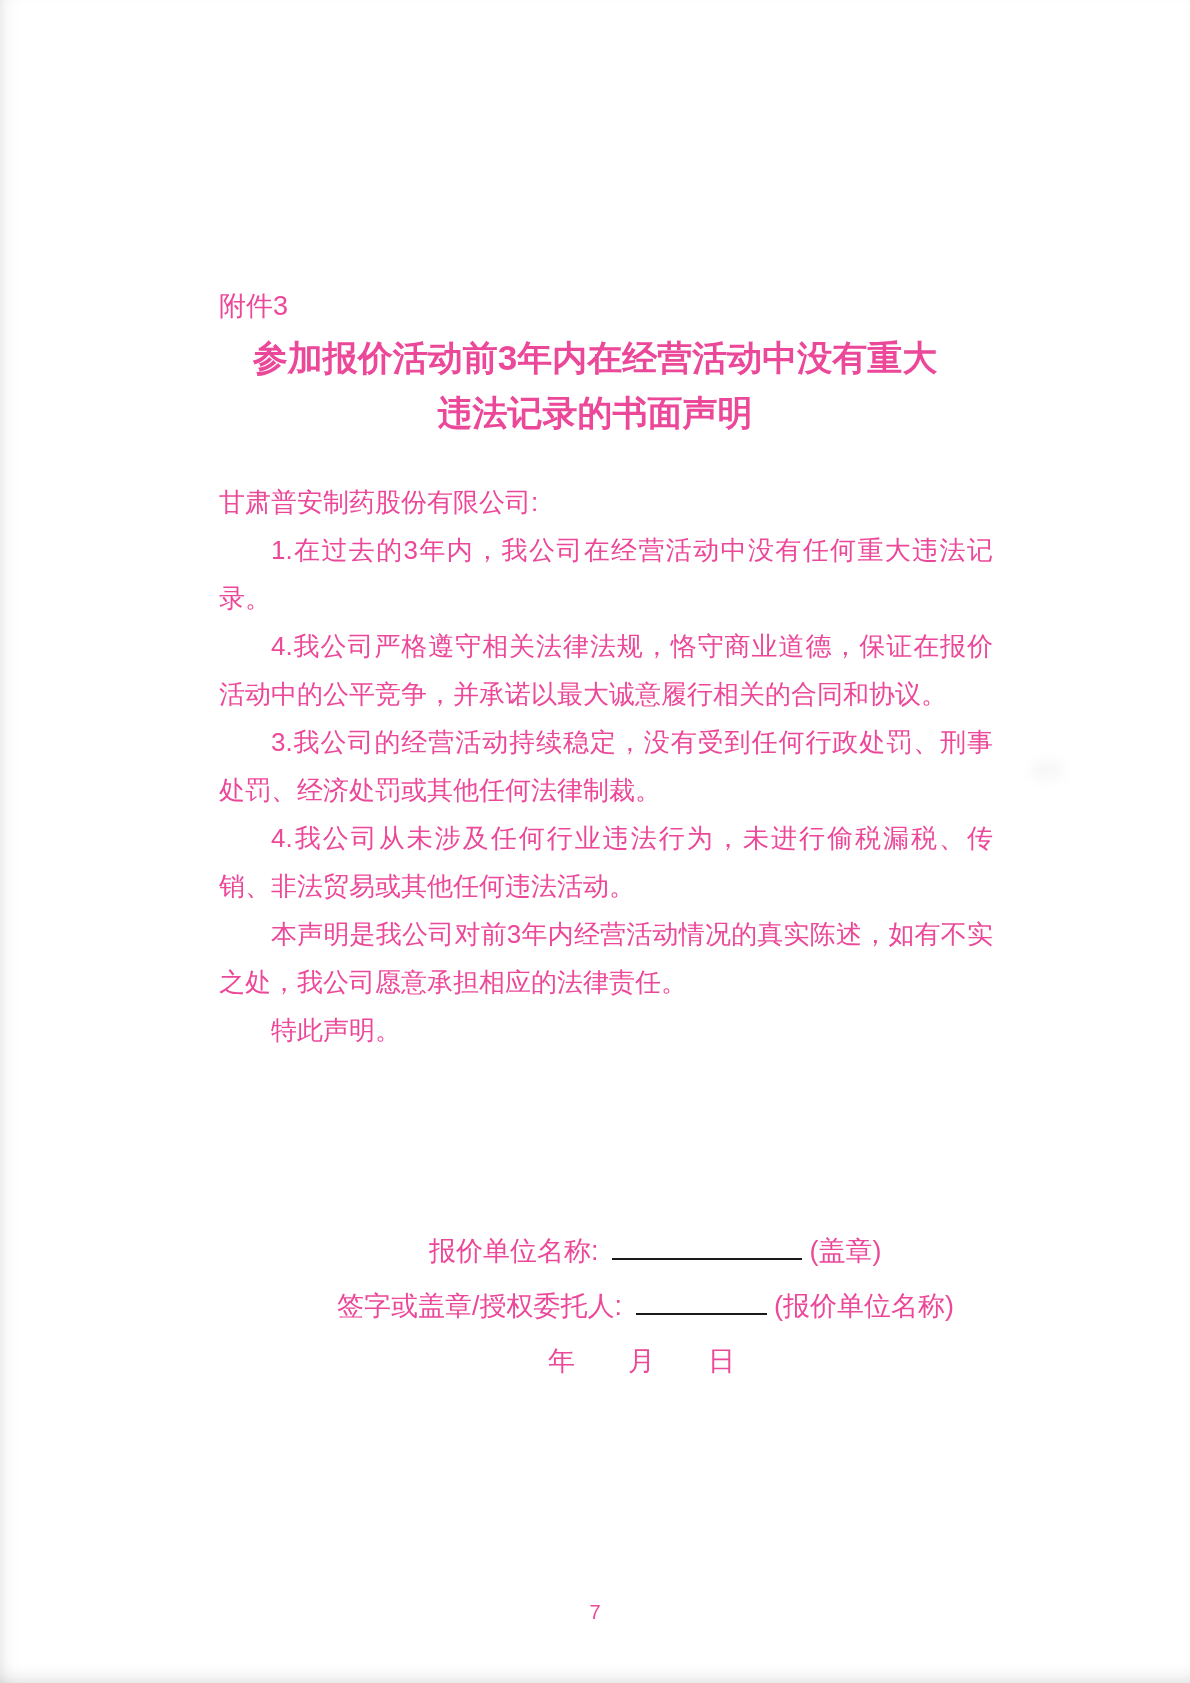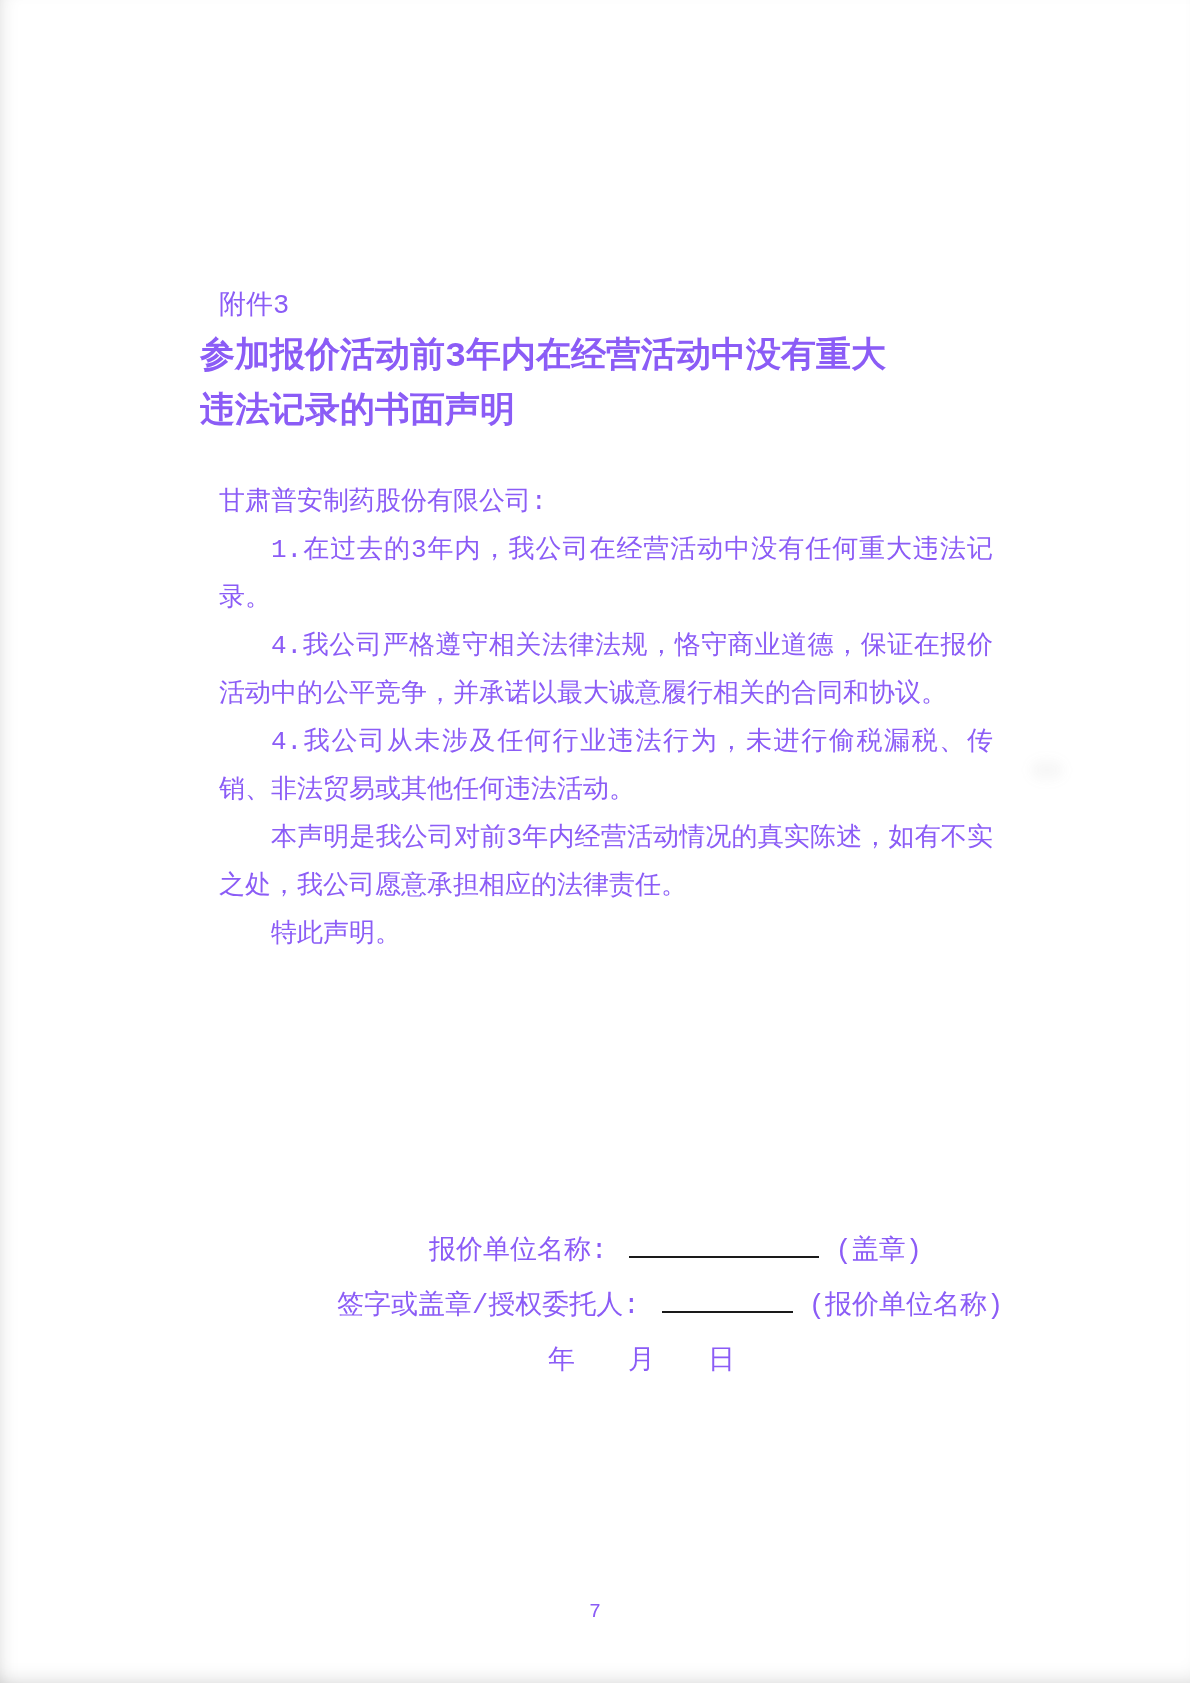--- a/index.html
+++ b/index.html
@@ -2,22 +2,22 @@
 <html><head>
 <meta charset="utf-8">
 <style>
   html, body { margin: 0; padding: 0; background: #e8e8e8; }
   .page {
     position: relative;
     width: 1190px;
     height: 1683px;
     margin: 0 auto;
     background: #ffffff;
-    font-family: Liberation Mono, monospace;
-    color: #8b5cf6;
+    font-family: Liberation Sans, sans-serif;
+    color: #ec4899;
     overflow: hidden;
     box-shadow: inset 14px 0 22px -18px rgba(0,0,0,0.18),
                 inset 0 -16px 24px -20px rgba(0,0,0,0.22);
   }
   
   .smudge {
     position: absolute;
     background: rgba(120,120,120,0.06);
     border-radius: 50%;
     filter: blur(6px);
@@ -29,21 +29,21 @@
     left: 219px;
     top: 291px;
     font-size: 27px;
     line-height: 30px;
   }
   .doc-title {
     position: absolute;
     left: 200px;
     top: 330px;
     width: 790px;
-    text-align: left;
+    text-align: center;
     font-size: 35px;
     font-weight: bold;
     line-height: 55px;
     letter-spacing: 0;
   }
   .doc-title .title-inner {
     display: inline-block;
     max-width: 712px;
   }
   .body-block {
@@ -100,20 +100,21 @@
   <div class="attachment-label">附件3</div>
 
   <div class="doc-title">
     <span class="title-inner">参加报价活动前3年内在经营活动中没有重大违法记录的书面声明</span>
   </div>
 
   <div class="body-block">
     <p class="no-indent">甘肃普安制药股份有限公司:</p>
     <p>1.在过去的3年内，我公司在经营活动中没有任何重大违法记录。</p>
     <p>4.我公司严格遵守相关法律法规，恪守商业道德，保证在报价活动中的公平竞争，并承诺以最大诚意履行相关的合同和协议。</p>
+    <p>3.我公司的经营活动持续稳定，没有受到任何行政处罚、刑事处罚、经济处罚或其他任何法律制裁。</p>
     <p>4.我公司从未涉及任何行业违法行为，未进行偷税漏税、传销、非法贸易或其他任何违法活动。</p>
     <p>本声明是我公司对前3年内经营活动情况的真实陈述，如有不实之处，我公司愿意承担相应的法律责任。</p>
     <p>特此声明。</p>
   </div>
 
   <div class="signature-block">
     <div class="sig-line1">
       <span>报价单位名称:</span>
       <span class="blank-line blank-company"></span>
       <span>(盖章)</span>

